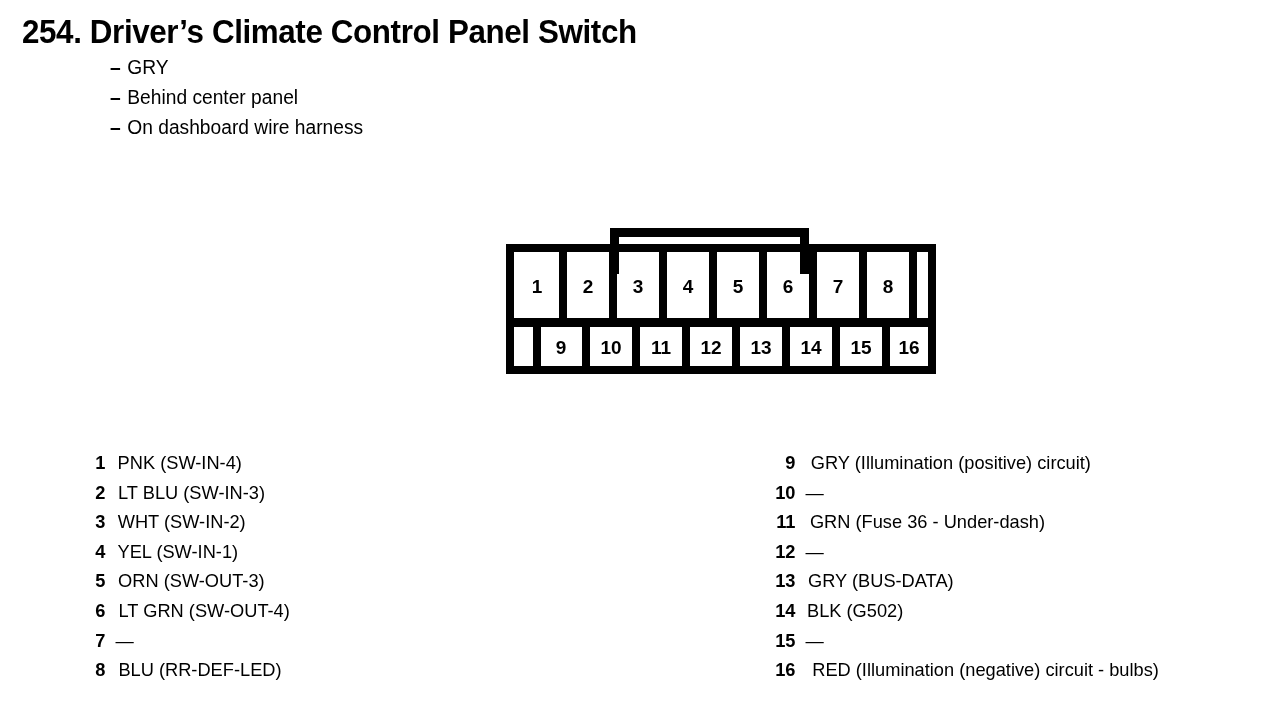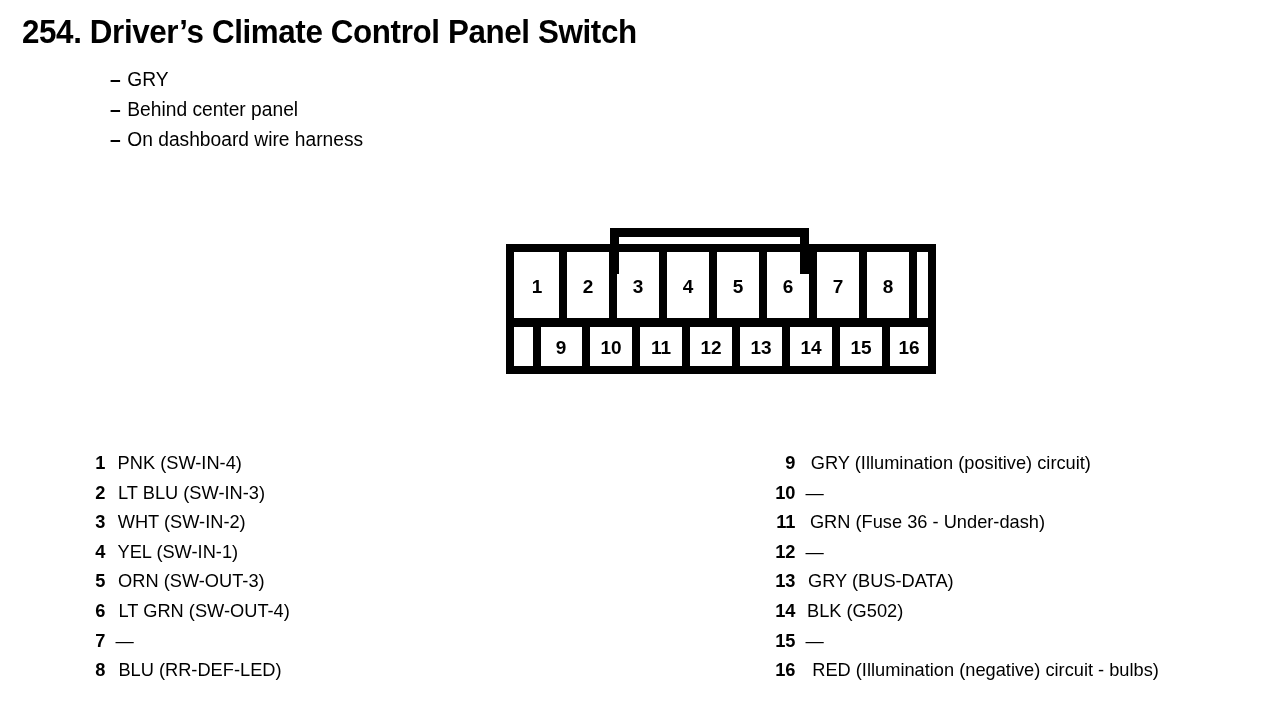--- a/index.html
+++ b/index.html
@@ -26,21 +26,21 @@
     letter-spacing: -0.4px;
     line-height: 40px;
     white-space: nowrap;
     transform: scaleX(0.95);
     transform-origin: left top;
   }
 
   #subtitle-list {
     position: absolute;
     left: 110px;
-    top: 64px;
+    top: 52px;
     line-height: 30px;
   }
   .sub-line {
     font-size: 20px;
     white-space: nowrap;
     transform: scaleX(0.96);
     transform-origin: left top;
   }
   .sub-dash {
     font-weight: bold;

